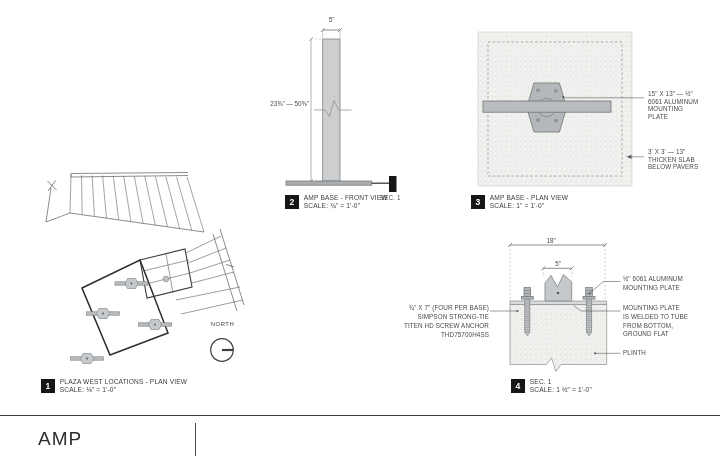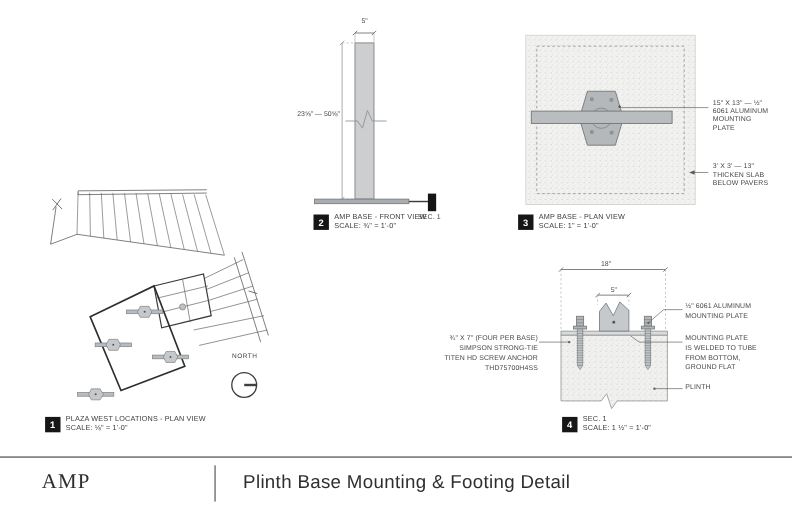--- a/index.html
+++ b/index.html
@@ -19,21 +19,21 @@
   .north-label{position:absolute;font-size:5.9px;letter-spacing:.5px;color:#474747;text-align:center;}
   .caption{position:absolute;display:flex;align-items:flex-start;}
   .capnum{
     width:13.8px;height:13.8px;background:#161616;color:#fff;flex:0 0 auto;
     display:flex;align-items:center;justify-content:center;
     font-size:8.5px;font-weight:bold;
   }
   .captxt{margin-left:5px;margin-top:-1px;}
   .capline{font-size:6.6px;line-height:8.3px;letter-spacing:.15px;color:#3c3c3c;white-space:nowrap;}
   .footer-rule{position:absolute;left:0;top:415px;width:720px;height:1px;background:#3b3b3b;}
-  .project{position:absolute;left:38px;top:428px;font-size:19px;letter-spacing:1px;color:#2e2e2e;font-family:Liberation Serif, serif;}
+  .project{position:absolute;left:38px;top:428px;font-size:19px;letter-spacing:1px;color:#2e2e2e;}
   .vdiv{position:absolute;left:195px;top:423px;width:1px;height:33px;background:#4a4a4a;}
   .sheet-title{position:absolute;left:221px;top:429px;font-size:17px;letter-spacing:.3px;color:#2e2e2e;white-space:nowrap;}
 </style>
 </head>
 <body>
 
 <div id="sheet">
 
   <svg style="left:30px;top:172px" width="250" height="205" viewBox="0 0 250 205">
     <g fill="none" stroke="#5a5a5a" stroke-width="0.7">
@@ -210,15 +210,14 @@
     <div class="capnum">4</div>
     <div class="captxt">
       <div class="capline">SEC. 1</div>
       <div class="capline">SCALE: 1 ½" = 1'-0"</div>
     </div>
   </div>
 
   <div class="footer-rule"></div>
   <div class="project">AMP</div>
   <div class="vdiv"></div>
-  <div class="sheet-title">Plinth Base Mounting &amp; Footing Detail</div>
 
 </div>
 
 </body></html>

